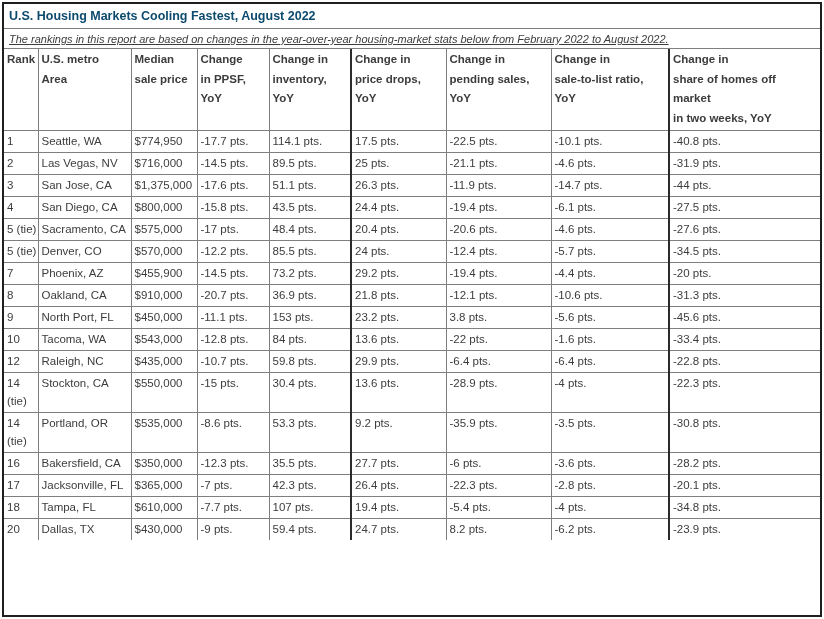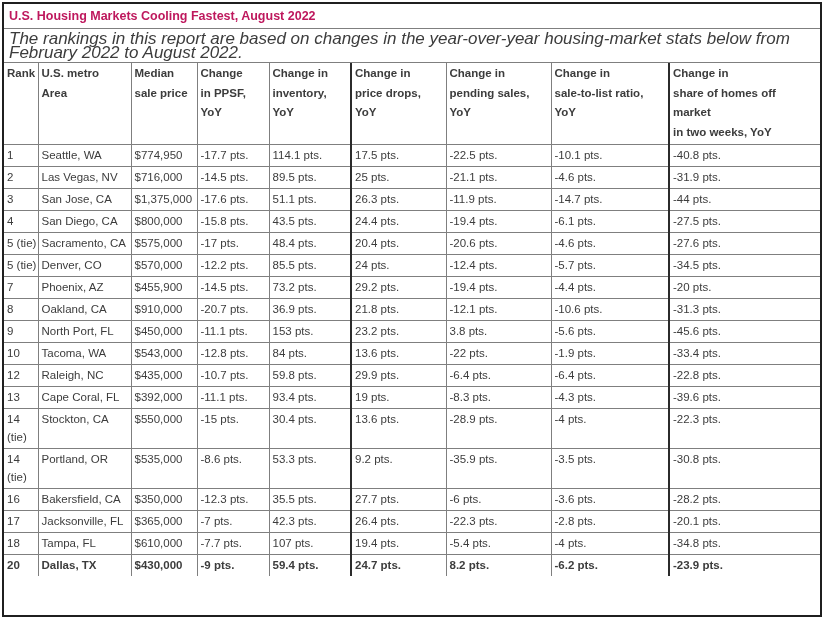--- a/index.html
+++ b/index.html
@@ -8,46 +8,47 @@
     background:#ffffff; padding:2px;
     font-family:"Liberation Sans","DejaVu Sans",sans-serif;
     color:#3c3c3c;
   }
   .frame {
     box-sizing:border-box; width:820px; height:615px;
     border:2px solid #1f1f1f; background:#ffffff; overflow:hidden;
   }
   .title {
     font-weight:bold; font-size:12.5px; line-height:15px;
-    padding:5px 14px 4px 5px; color:#be185d;
+    padding:5px 14px 4px 5px; color:#0c4a6e;
     border-bottom:1px solid #7f7f7f;
   }
   .subtitle {
-    font-style:italic; font-size:17px; line-height:14px;
+    font-style:italic; font-size:11px; line-height:14px;
     padding:3px 0 2px 5px;
     border-bottom:1px solid #7f7f7f;
+    text-decoration:underline;
   }
   table { border-collapse:collapse; table-layout:fixed; width:100%; }
   th, td {
     border:1px solid #7f7f7f;
     font-size:11.5px; text-align:left; vertical-align:top;
     box-sizing:border-box;
   }
   th {
     font-weight:bold; line-height:19.5px; white-space:pre-line;
     padding:1px 2px 2px 3px; color:#3c3c3c;
   }
   td {
     line-height:18px; padding:1px 2px 2px 3px; white-space:pre;
   }
   
   tr > *:first-child { border-left:0; }
   tr > *:last-child  { border-right:0; }
   thead th { border-top:0; }
-  tbody tr:last-child td { border-bottom:0;font-weight:bold; }
+  tbody tr:last-child td { border-bottom:0; }
   
   tr > *:nth-child(6), tr > *:nth-child(9) { border-left:2px solid #2b2b2b; }
 </style>
 </head>
 <body>
 
 <div class="sheet">
   <div class="frame">
     <div class="title">U.S. Housing Markets Cooling Fastest, August 2022</div>
     <div class="subtitle">The rankings in this report are based on changes in the year-over-year housing-market stats below from February 2022 to August 2022.</div>
@@ -192,44 +193,33 @@
             <td>-45.6 pts.</td>
           </tr>
           <tr>
             <td>10</td>
             <td>Tacoma, WA</td>
             <td>$543,000</td>
             <td>-12.8 pts.</td>
             <td>84 pts.</td>
             <td>13.6 pts.</td>
             <td>-22 pts.</td>
-            <td>-1.9 pts.</td>
+            <td>-1.6 pts.</td>
             <td>-33.4 pts.</td>
           </tr>
           <tr>
             <td>12</td>
             <td>Raleigh, NC</td>
             <td>$435,000</td>
             <td>-10.7 pts.</td>
             <td>59.8 pts.</td>
             <td>29.9 pts.</td>
             <td>-6.4 pts.</td>
             <td>-6.4 pts.</td>
             <td>-22.8 pts.</td>
-          </tr>
-          <tr>
-            <td>13</td>
-            <td>Cape Coral, FL</td>
-            <td>$392,000</td>
-            <td>-11.1 pts.</td>
-            <td>93.4 pts.</td>
-            <td>19 pts.</td>
-            <td>-8.3 pts.</td>
-            <td>-4.3 pts.</td>
-            <td>-39.6 pts.</td>
           </tr>
           <tr>
             <td>14
 (tie)</td>
             <td>Stockton, CA</td>
             <td>$550,000</td>
             <td>-15 pts.</td>
             <td>30.4 pts.</td>
             <td>13.6 pts.</td>
             <td>-28.9 pts.</td>

